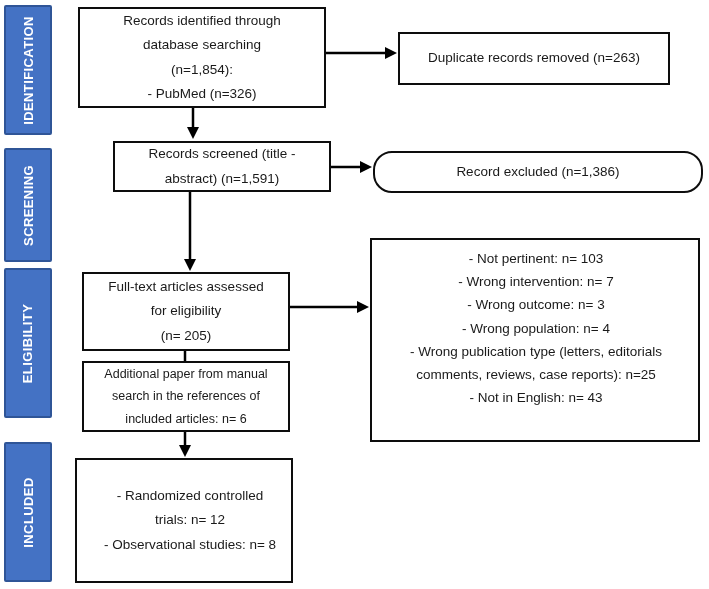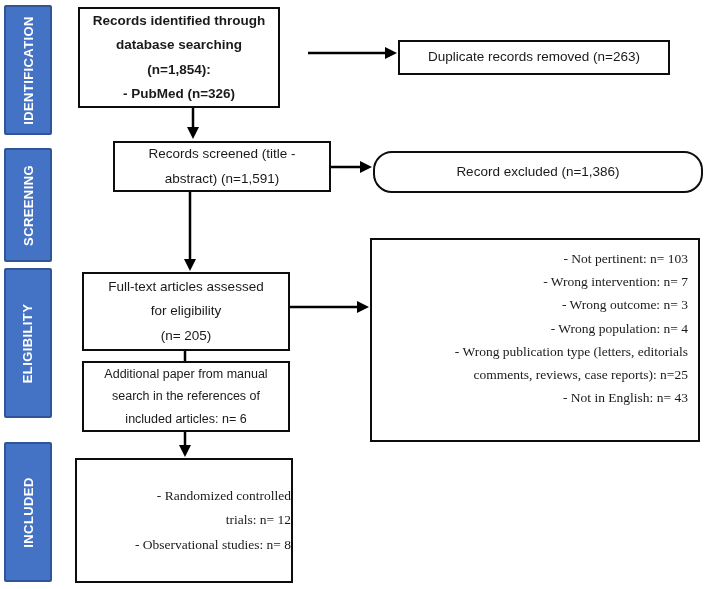--- a/index.html
+++ b/index.html
@@ -45,26 +45,25 @@
     flex-direction: column;
     justify-content: center;
     font-size: 13.5px;
     line-height: 1.78;
   }
   .center-text {
     text-align: center;
     white-space: pre-line;
   }
   .left-text {
-    text-align: right;
+    text-align: center;
     white-space: pre-line;
-    font-family: Liberation Serif, serif;
   }
-  #box-records-identified { left: 78px;  top: 7px;   width: 202px; height: 101px; font-weight: bold; }
-  #box-duplicates-removed { left: 398px; top: 40px;  width: 272px; height: 35px; }
+  #box-records-identified { left: 78px;  top: 7px;   width: 248px; height: 101px; }
+  #box-duplicates-removed { left: 398px; top: 32px;  width: 272px; height: 53px; }
   #box-records-screened   { left: 80px;  top: 141px; width: 218px; height: 51px; margin-left: 33px; }
   #box-records-excluded   { left: 373px; top: 151px; width: 330px; height: 42px; border-radius: 19px; }
   #box-fulltext-assessed  { left: 82px;  top: 272px; width: 208px; height: 79px; }
   #box-additional-paper   { left: 82px;  top: 361px; width: 208px; height: 71px; font-size: 12.5px; line-height: 1.8; }
   #box-fulltext-excluded  { left: 370px; top: 238px; width: 330px; height: 204px; justify-content: flex-start; padding: 7px 10px; line-height: 1.72; }
   #box-fulltext-excluded .left-text { padding-left: 2px; }
   #box-articles-included  { left: 75px;  top: 458px; width: 218px; height: 125px; }
   #box-articles-included .left-text { padding-left: 12px; }
   #stage-identification { left: 4px; top: 5px;   width: 48px; height: 130px; }
   #stage-screening      { left: 4px; top: 148px; width: 48px; height: 114px; }

